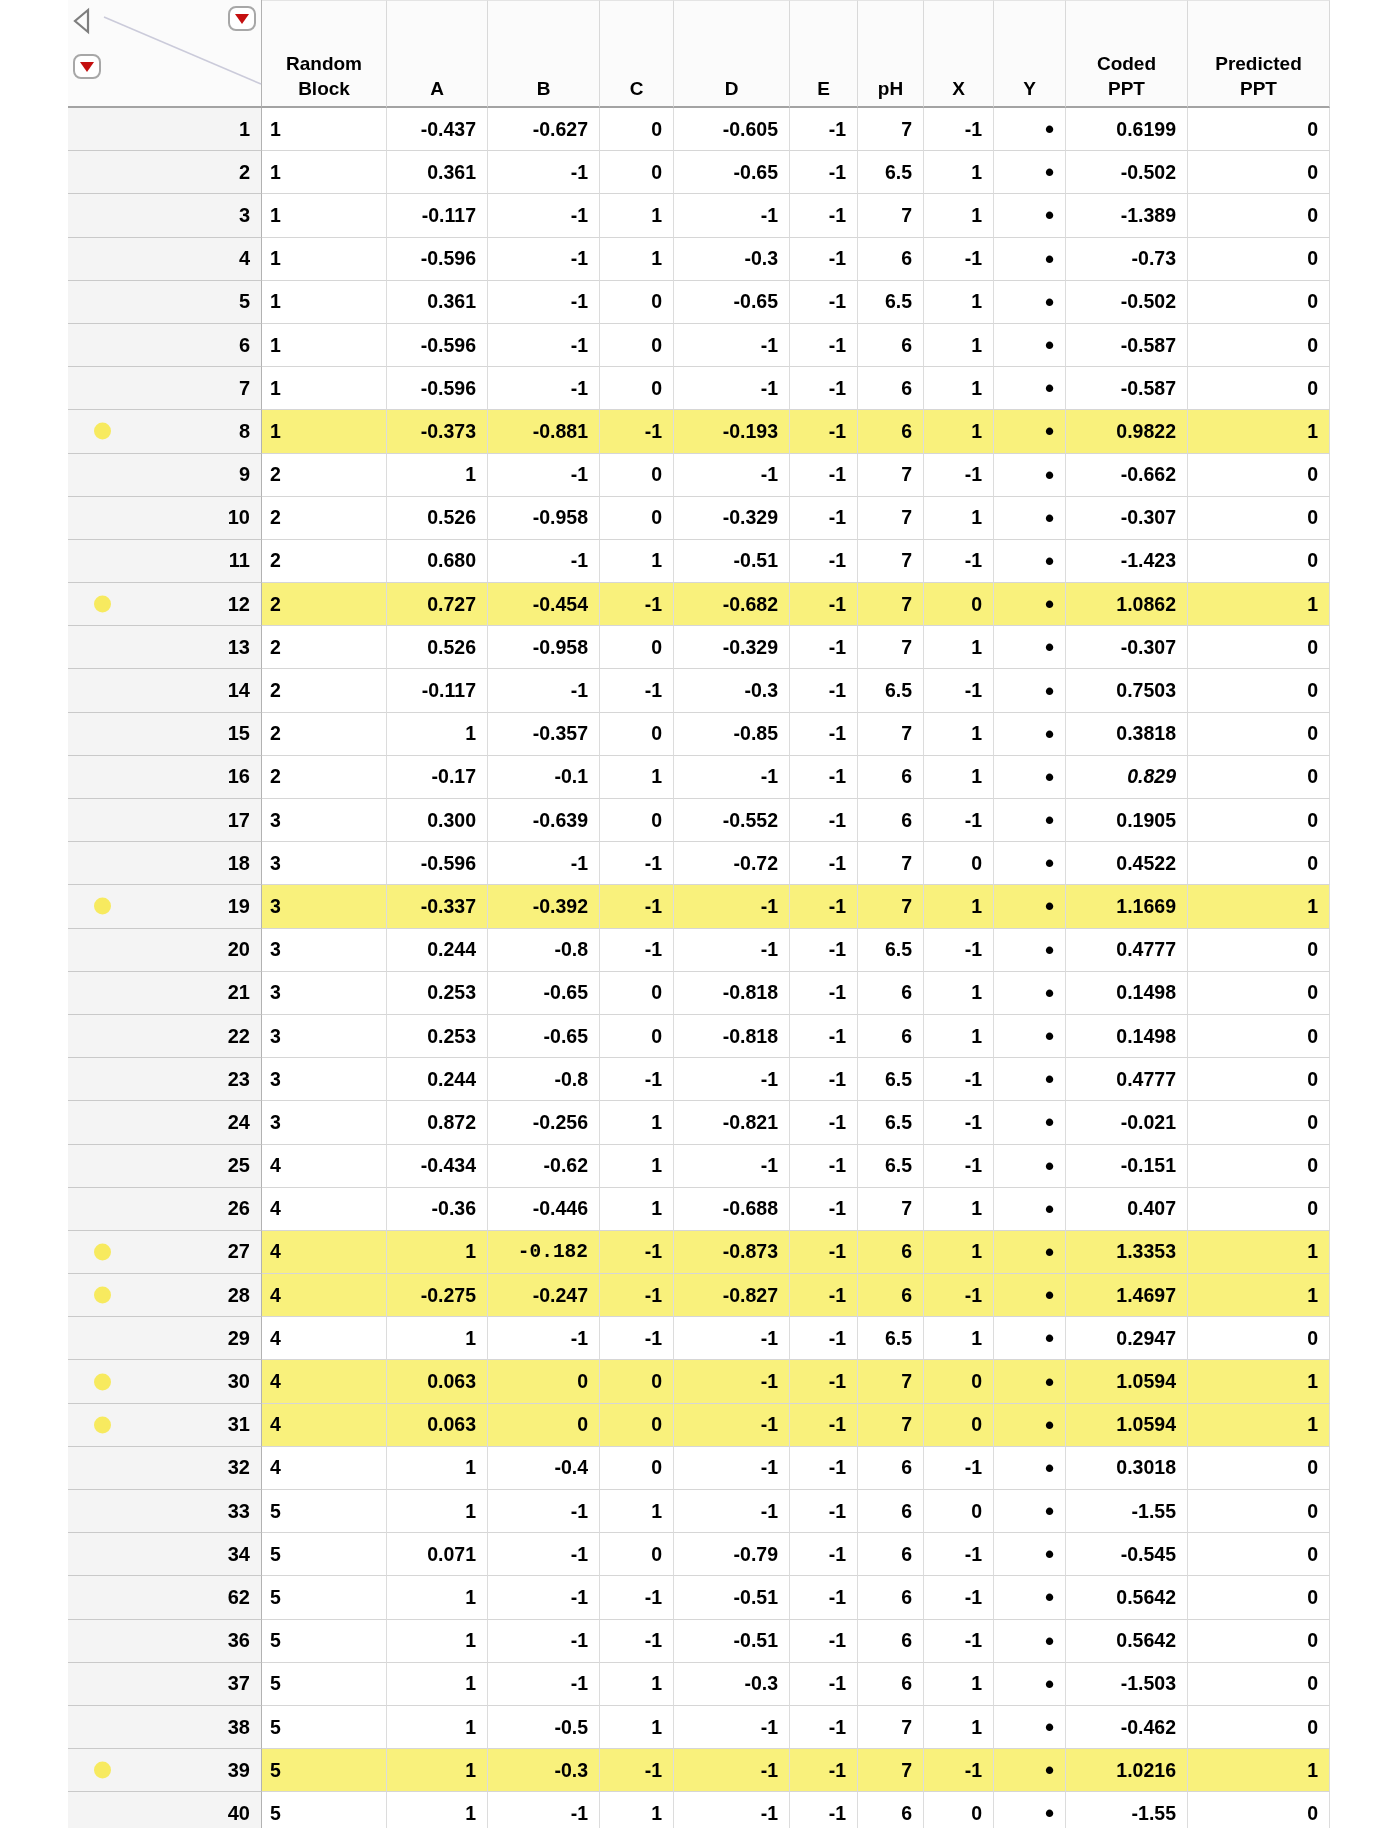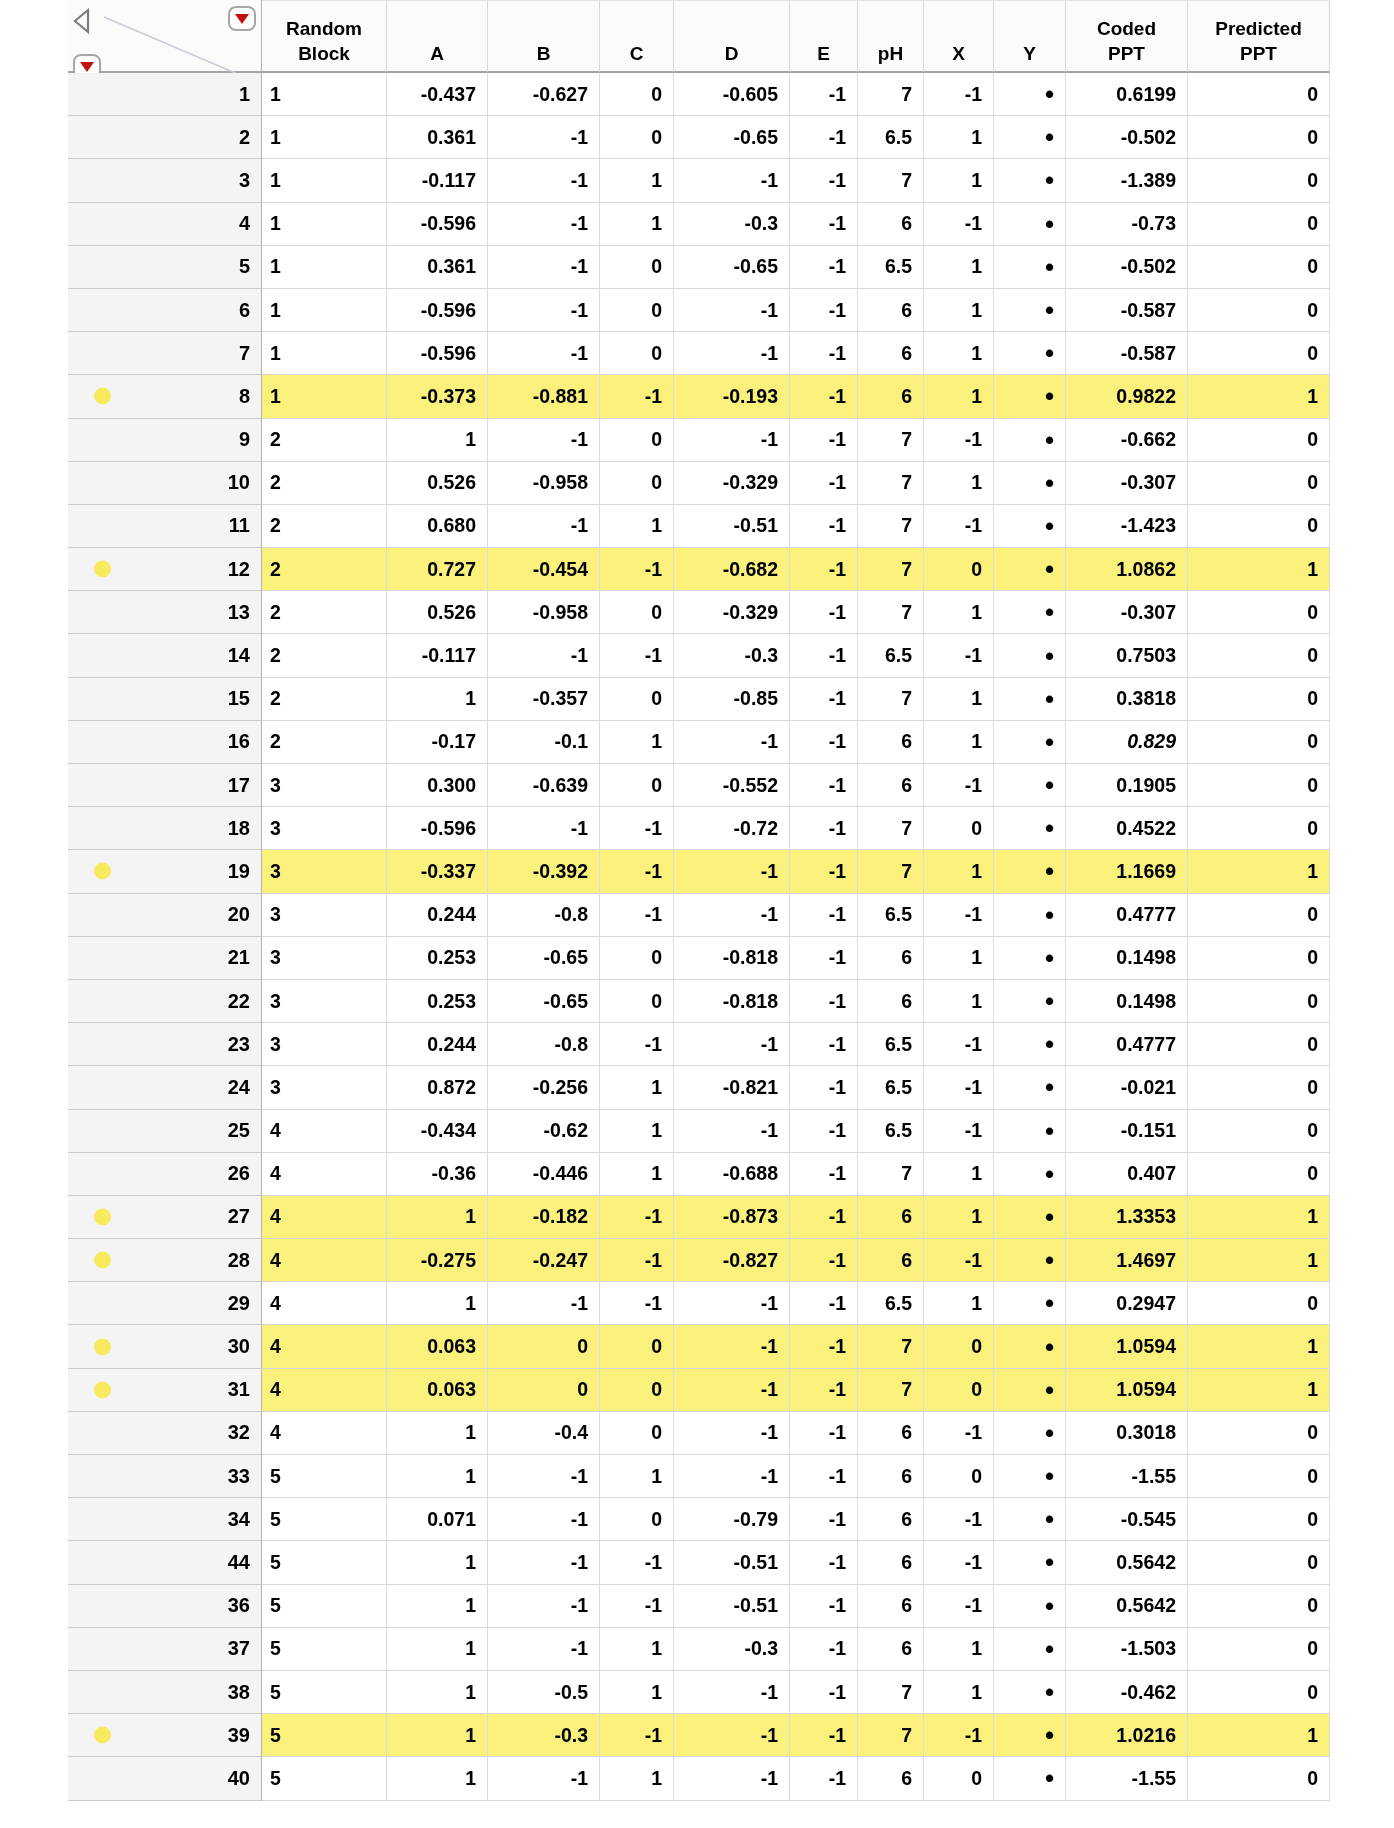--- a/index.html
+++ b/index.html
@@ -3,21 +3,21 @@
 <meta charset="utf-8">
 <style>
   html,body{margin:0;padding:0;}
   body{
     width:1394px;height:1828px;background:#ffffff;
     font-family:"Liberation Sans",sans-serif;font-weight:bold;color:#000;
     position:relative;overflow:hidden;
   }
   .jmp{position:absolute;left:68px;top:0;}
   
-  .hrow{display:flex;height:73px;}
+  .hrow{display:flex;height:108px;}
   .corner{
     width:194px;box-sizing:border-box;position:relative;background:#FBFBFB;
     border-right:1px solid #B2B2B2;border-bottom:2px solid #A3A3A3;flex:none;
   }
   .collapse-tri{position:absolute;left:3px;top:7px;}
   .diag{position:absolute;left:0;top:0;width:194px;height:85px;pointer-events:none;}
   .mbtn{
     position:absolute;width:28px;height:25px;box-sizing:border-box;
     border:2px solid #A7A7A7;border-radius:8px;background:#fff;
     display:flex;align-items:center;justify-content:center;padding:0;cursor:pointer;
@@ -510,21 +510,21 @@
         <div class="cell right" style="width: 122px;">0.407</div>
         <div class="cell right" style="width: 142px;">0</div>
       </div>
       <div class="trow hl">
         <div class="rowhdr">
           <span class="dot"></span>
           <span>27</span>
         </div>
         <div class="cell left" style="width: 125px;">4</div>
         <div class="cell right" style="width: 101px;">1</div>
-        <div class="cell right" style="width: 112px;">-0.182</div>
+        <div class="cell right" style="width: 112px; font-family: Liberation Mono, monospace;">-0.182</div>
         <div class="cell right" style="width: 74px;">-1</div>
         <div class="cell right" style="width: 116px;">-0.873</div>
         <div class="cell right" style="width: 68px;">-1</div>
         <div class="cell right" style="width: 66px;">6</div>
         <div class="cell right" style="width: 70px;">1</div>
         <div class="cell right ycell" style="width: 72px;">•</div>
         <div class="cell right" style="width: 122px;">1.3353</div>
         <div class="cell right" style="width: 142px;">1</div>
       </div>
       <div class="trow hl">
@@ -637,21 +637,21 @@
         <div class="cell right" style="width: 116px;">-0.79</div>
         <div class="cell right" style="width: 68px;">-1</div>
         <div class="cell right" style="width: 66px;">6</div>
         <div class="cell right" style="width: 70px;">-1</div>
         <div class="cell right ycell" style="width: 72px;">•</div>
         <div class="cell right" style="width: 122px;">-0.545</div>
         <div class="cell right" style="width: 142px;">0</div>
       </div>
       <div class="trow">
         <div class="rowhdr">
-          <span>44</span>
+          <span>62</span>
         </div>
         <div class="cell left" style="width: 125px;">5</div>
         <div class="cell right" style="width: 101px;">1</div>
         <div class="cell right" style="width: 112px;">-1</div>
         <div class="cell right" style="width: 74px;">-1</div>
         <div class="cell right" style="width: 116px;">-0.51</div>
         <div class="cell right" style="width: 68px;">-1</div>
         <div class="cell right" style="width: 66px;">6</div>
         <div class="cell right" style="width: 70px;">-1</div>
         <div class="cell right ycell" style="width: 72px;">•</div>

